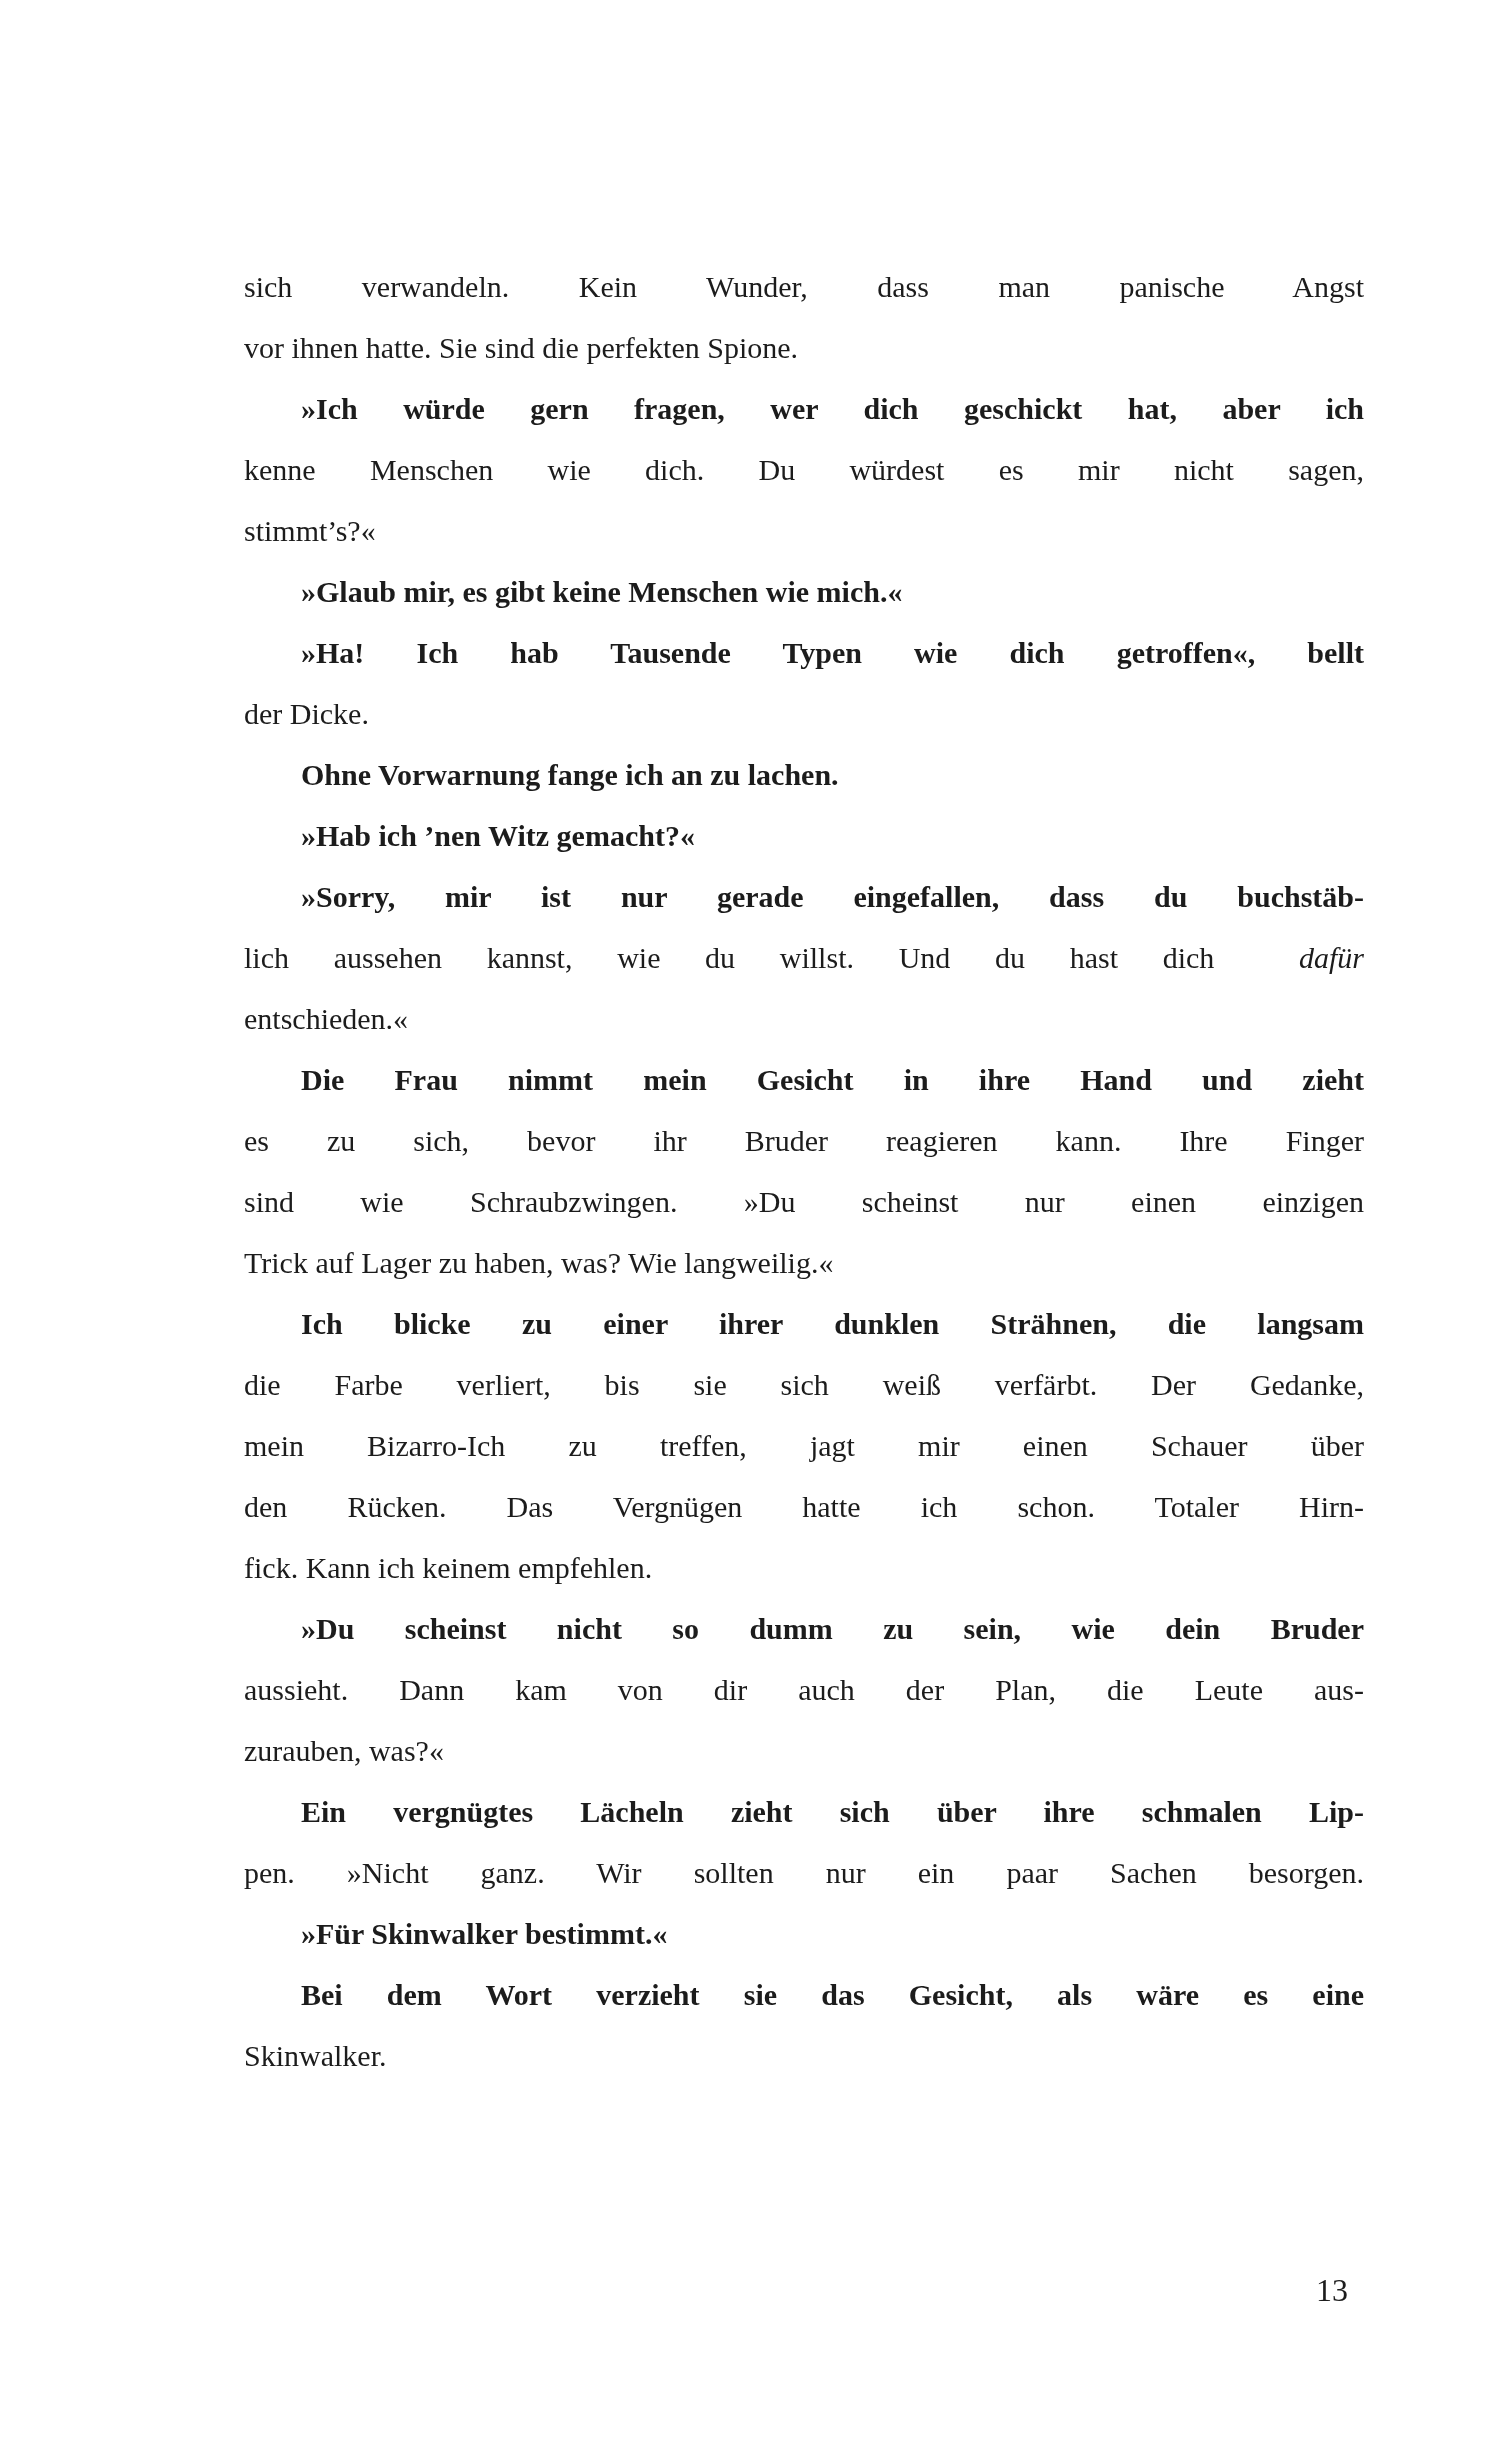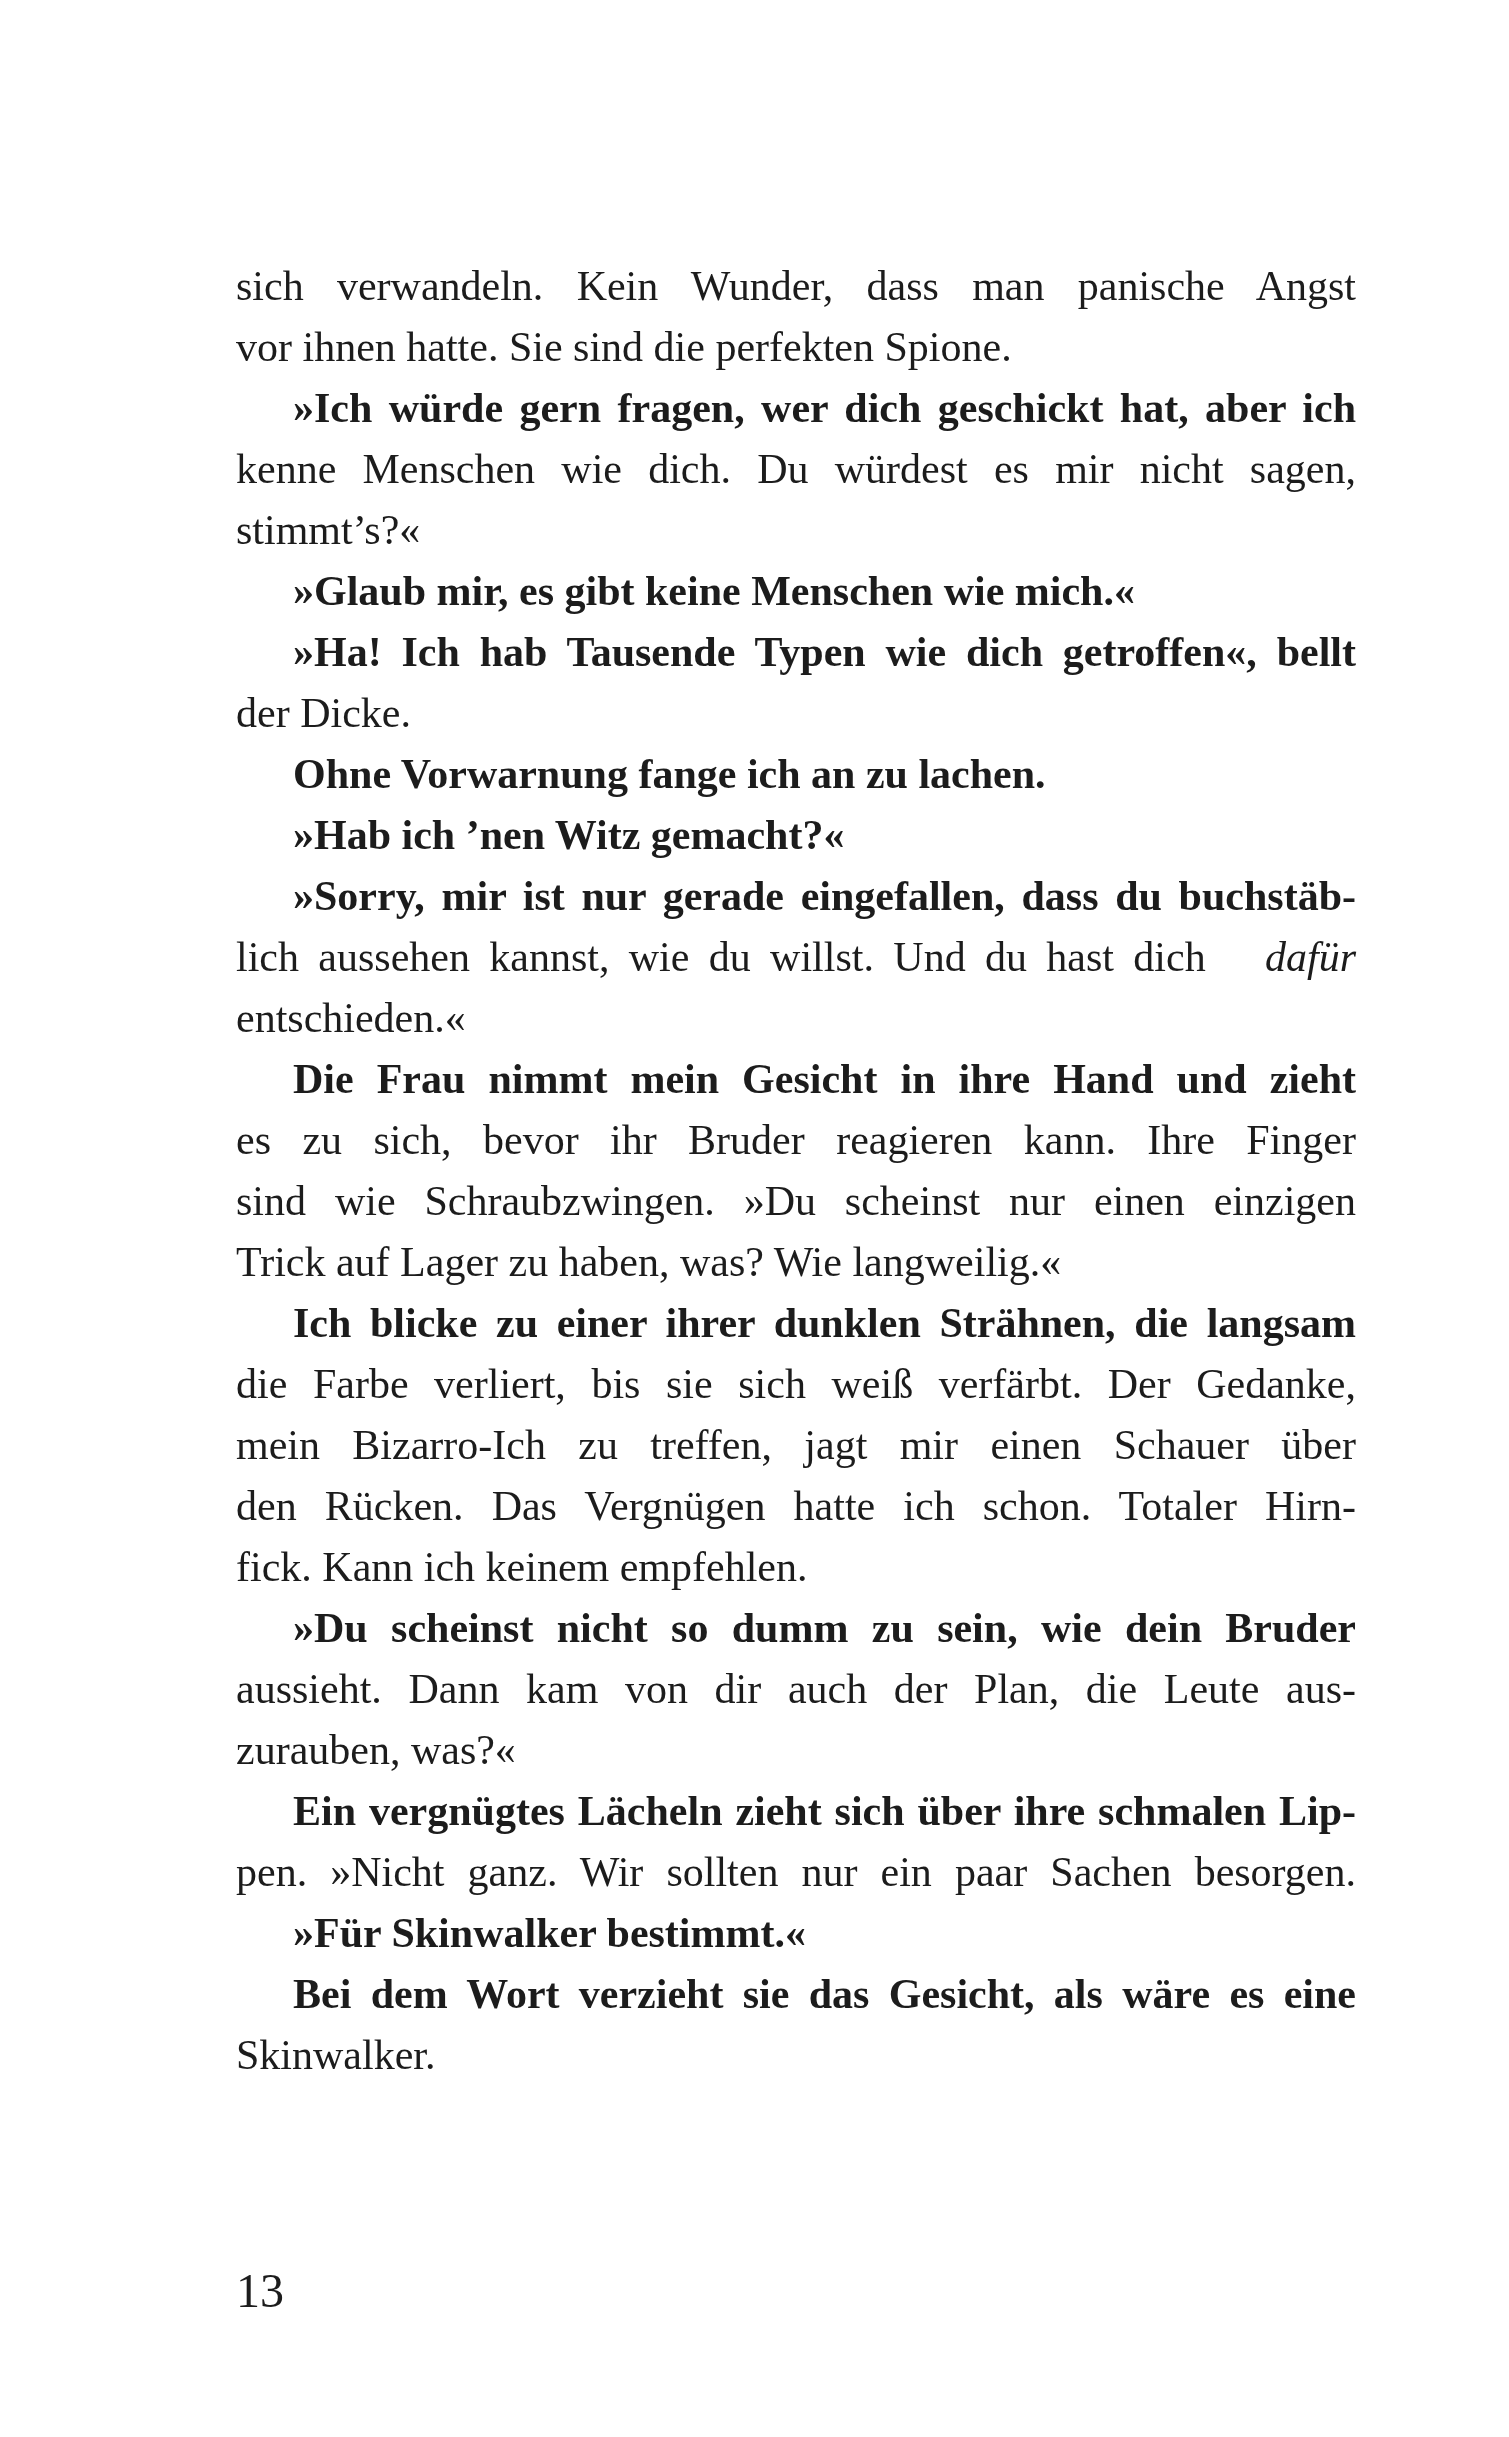--- a/index.html
+++ b/index.html
@@ -14,48 +14,48 @@
     font-family: "Liberation Serif", "DejaVu Serif", serif;
     color: #1c1c1c;
     overflow: hidden;
   }
   .book-page {
     position: absolute;
     inset: 0;
   }
   .text-block {
     position: absolute;
-    left: 236px;
+    left: 244px;
     top: 256px;
     width: 1120px;
-    font-size: 42px;
+    font-size: 30px;
     line-height: 61px;
   }
   .line {
     text-align: justify;
     text-align-last: justify;
   }
   .line.end {
     text-align-last: left;
   }
   .line.indent {
     text-indent: 57px;
     font-weight: bold;
   }
   .italic {
     font-style: italic;
     margin-left: 40px;
   }
   .page-number {
     position: absolute;
-    left: 236px;
+    left: 228px;
     width: 1120px;
     top: 2260px;
-    text-align: left;
-    font-size: 48px;
+    text-align: right;
+    font-size: 32px;
     line-height: 61px;
   }
 </style>
 </head>
 <body style="background: rgb(255, 255, 255); color: rgb(28, 28, 28);">
 
 <main class="book-page">
   <section class="text-block">
       <div class="line"><span>sich verwandeln. Kein Wunder, dass man panische Angst</span></div>
       <div class="line end"><span>vor ihnen hatte. Sie sind die perfekten Spione.</span></div>

